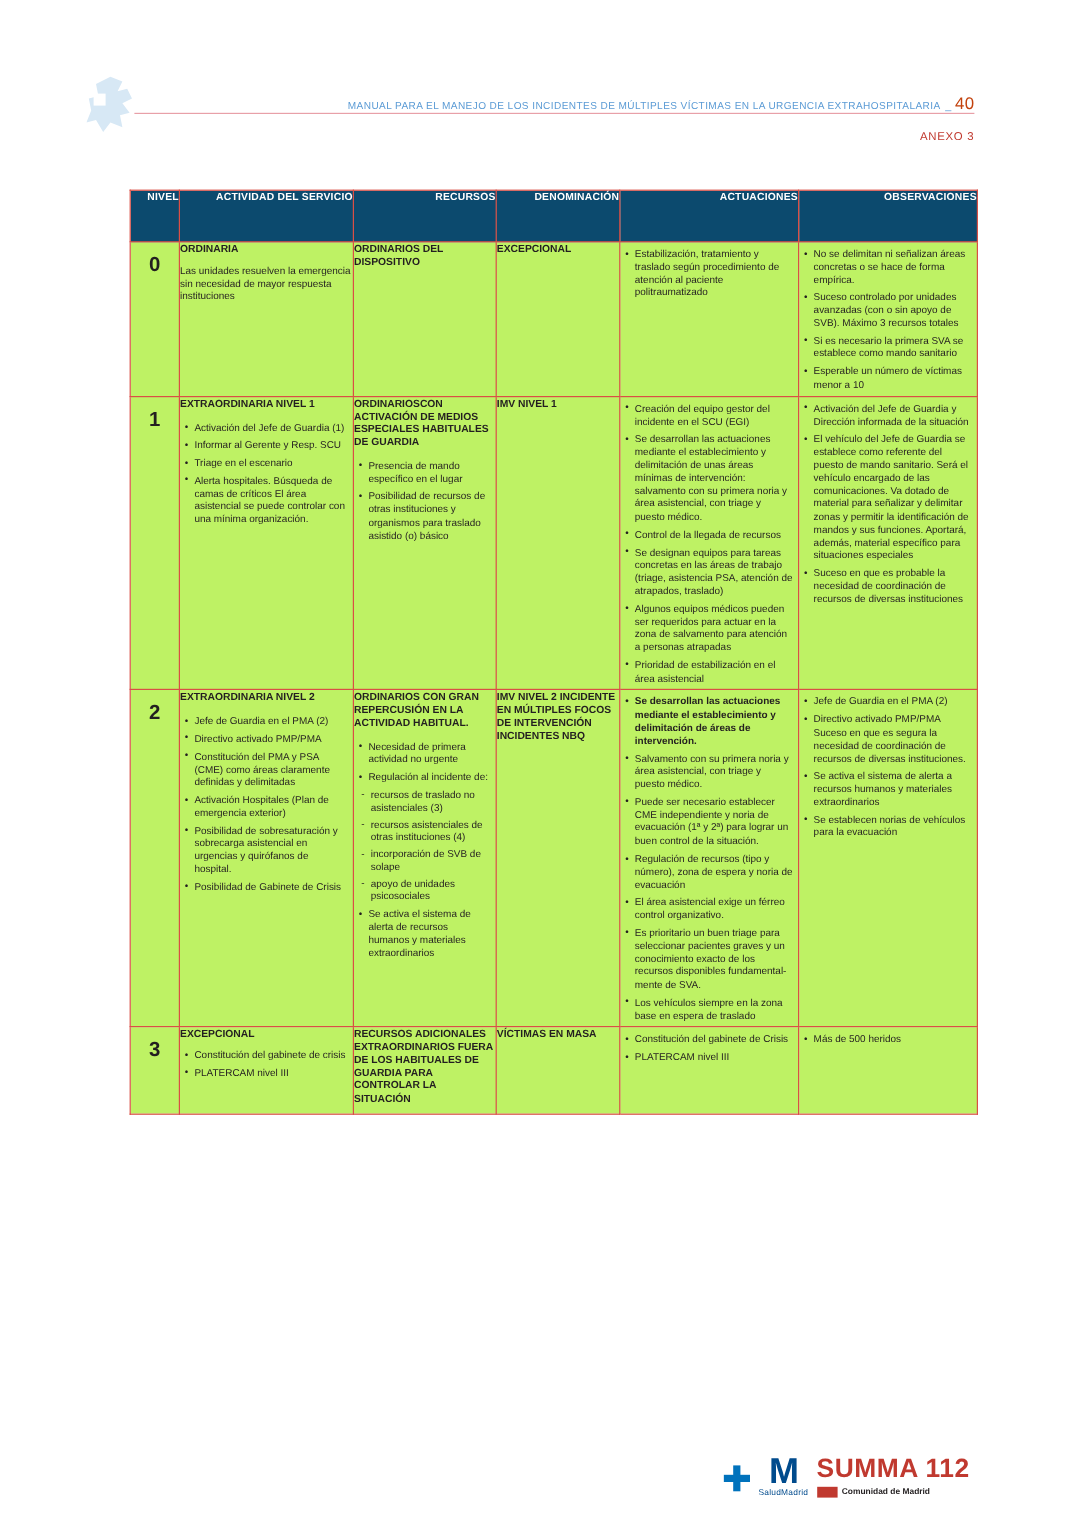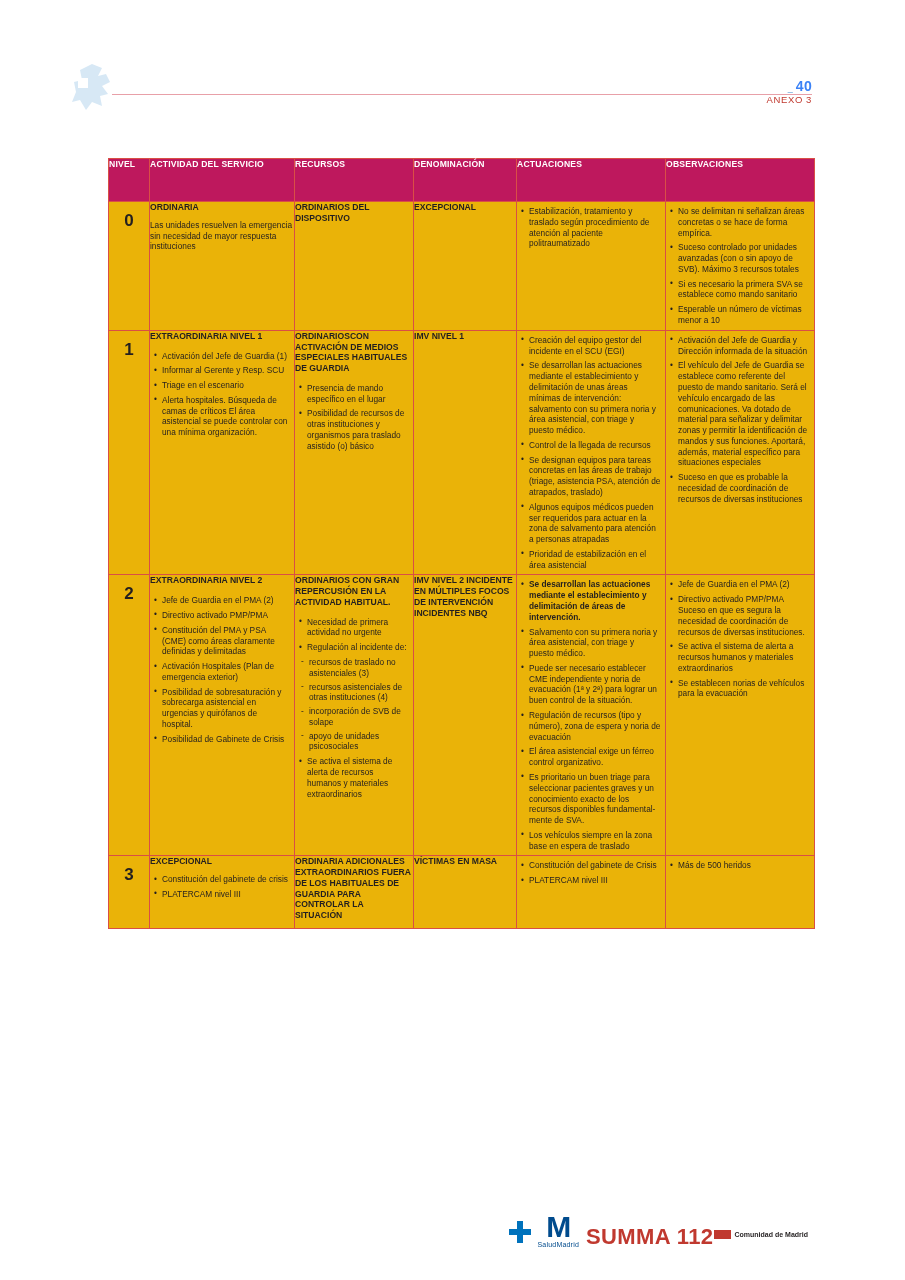--- a/index.html
+++ b/index.html
@@ -47,36 +47,36 @@
     text-transform: uppercase;
     white-space: nowrap;
   }
   .header-dash {
     font-size: 9px;
     color: #5b9bd5;
     margin: 0 3px 0 4px;
   }
   .header-pagenum {
     font-size: 14px;
-    font-weight: bold;
-    color: #3b82f6;
+    font-weight: normal;
+    color: #c2410c;
     letter-spacing: 0.3px;
   }
   .header-rule {
     position: absolute;
     left: 112px;
     top: 94px;
     width: 700px;
     height: 1px;
     background: #e8a0a8;
   }
   .header-anexo {
     position: absolute;
     left: 112px;
-    top: 94px;
+    top: 109px;
     width: 700px;
     text-align: right;
     font-size: 9.5px;
     letter-spacing: 0.6px;
     color: #c0392f;
   }
 
   
   .matrix-wrap {
     position: absolute;
@@ -89,41 +89,41 @@
     width: 700px;
     table-layout: fixed;
   }
   table.matrix th,
   table.matrix td {
     border: 1px solid #d94f45;
     vertical-align: top;
     padding: 0;
   }
   thead th {
-    background: #be185d;
+    background: #0c4a6e;
     color: #ffffff;
     font-size: 8.6px;
     font-weight: bold;
     letter-spacing: 0.2px;
-    text-align: left;
+    text-align: right;
     vertical-align: middle;
     height: 42px;
     padding: 4px 3px;
     border: 1px solid #3aa8d8;
     margin-left: 27px;
   }
   thead th.col-nivel { width: 40px; }
   thead th.col-act    { width: 144px; }
   thead th.col-rec    { width: 118px; }
   thead th.col-den    { width: 102px; }
   thead th.col-actu   { width: 148px; }
   thead th.col-obs    { width: 148px; }
 
   tbody td {
-    background: #eab308;
+    background: #bef264;
     font-size: 8.3px;
     line-height: 1.27;
     padding: 9px 8px 12px 8px;
     color: #231f20;
   }
   tbody td.level-cell {
     text-align: center;
     font-size: 17px;
     font-weight: bold;
     padding-top: 8px;
@@ -215,21 +215,21 @@
     align-items: center;
   }
   .footer-saludmadrid {
     font-size: 7px;
     color: #004b8d;
     letter-spacing: 0.2px;
     margin-top: 2px;
   }
   .footer-right {
     display: flex;
-    flex-direction: row;
+    flex-direction: column;
     align-items: flex-start;
   }
   .footer-summa {
     font-size: 22px;
     font-weight: bold;
     color: #c0392f;
     letter-spacing: 0.4px;
     line-height: 1;
   }
   .footer-cm-row {
@@ -254,20 +254,21 @@
 <body>
 
 <div class="page-header">
   <div class="header-logo-mark">
     <svg width="52" height="56" viewBox="0 0 52 56" xmlns="http://www.w3.org/2000/svg">
       <path d="M20 2 L30 6 L26 14 L34 12 L38 20 L30 24 L36 32 L28 34 L30 44 L20 40 L14 48 L8 38 L0 40 L4 30 L2 20 L10 18 L8 8 Z" fill="#d7e8f5"></path>
       <rect x="6" y="16" width="10" height="10" fill="#ffffff"></rect>
     </svg>
   </div>
   <div class="header-title-row">
+    <span class="header-title">MANUAL PARA EL MANEJO DE LOS INCIDENTES DE MÚLTIPLES VÍCTIMAS EN LA URGENCIA EXTRAHOSPITALARIA</span>
     <span class="header-dash">_</span>
     <span class="header-pagenum">40</span>
   </div>
   <div class="header-rule"></div>
   <div class="header-anexo">ANEXO 3</div>
 </div>
 
 <div class="matrix-wrap">
   <table class="matrix">
     <thead>
@@ -407,21 +408,21 @@
       <tr>
         <td class="level-cell">3</td>
         <td>
           <span class="cell-title">EXCEPCIONAL</span>
           <ul class="bullets">
             <li>Constitución del gabinete de crisis</li>
             <li>PLATERCAM nivel  III</li>
           </ul>
         </td>
         <td>
-          <span class="cell-title">ORDINARIA ADICIONALES EXTRAORDINARIOS FUERA DE LOS HABITUALES DE GUARDIA PARA CONTROLAR  LA SITUACIÓN</span>
+          <span class="cell-title">RECURSOS ADICIONALES EXTRAORDINARIOS FUERA DE LOS HABITUALES DE GUARDIA PARA CONTROLAR  LA SITUACIÓN</span>
         </td>
         <td>
           <span class="cell-title">VÍCTIMAS EN MASA</span>
         </td>
         <td>
           <ul class="bullets">
             <li>Constitución del gabinete de Crisis</li>
             <li>PLATERCAM nivel  III</li>
           </ul>
         </td>

